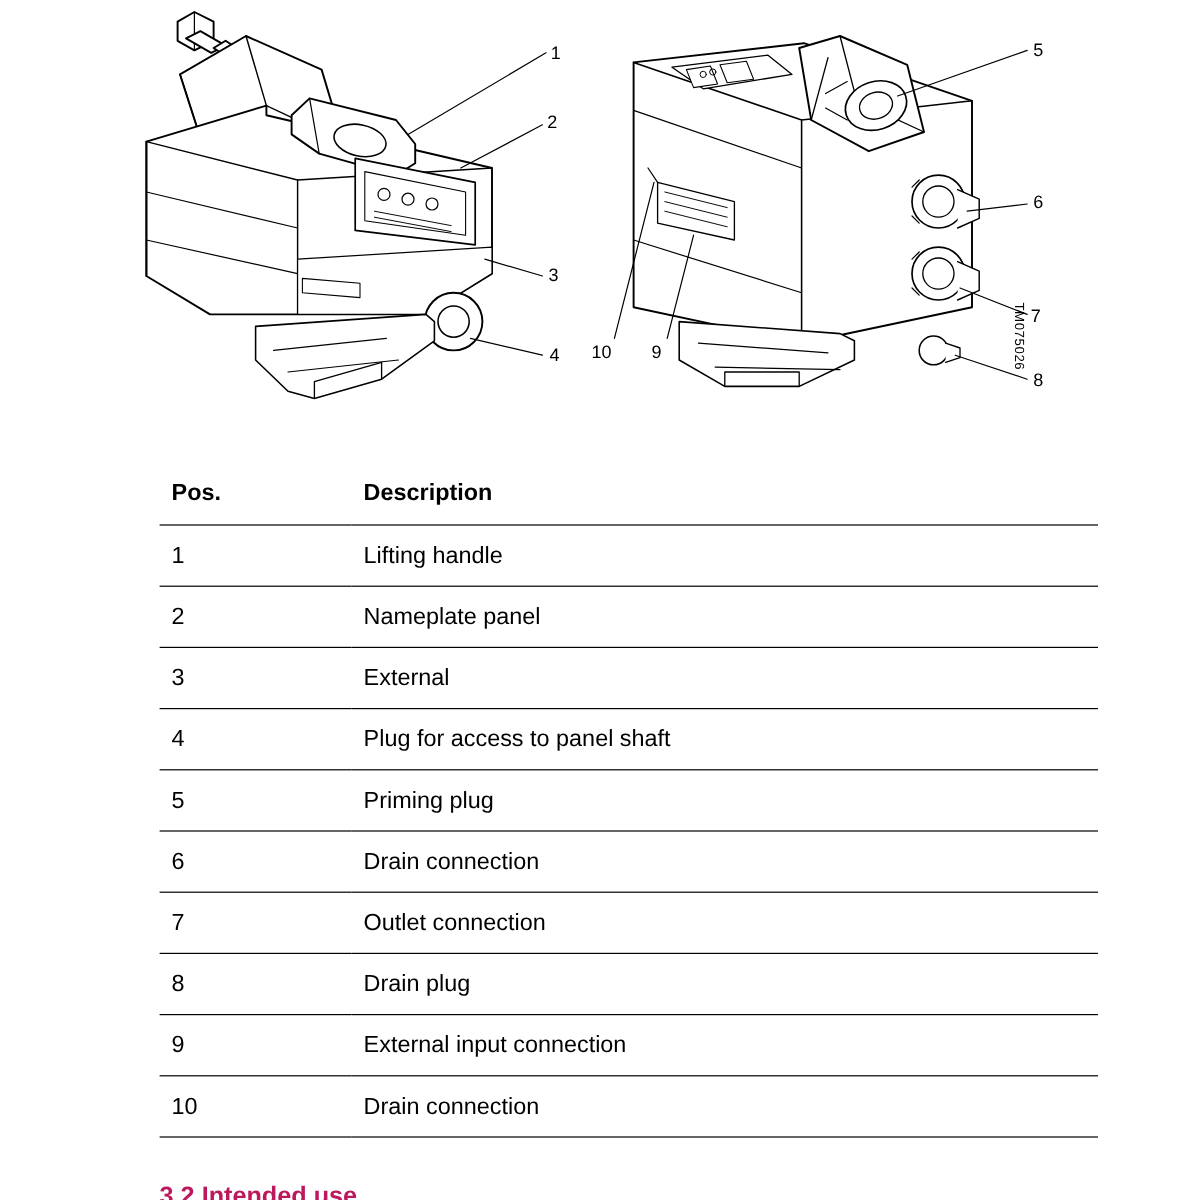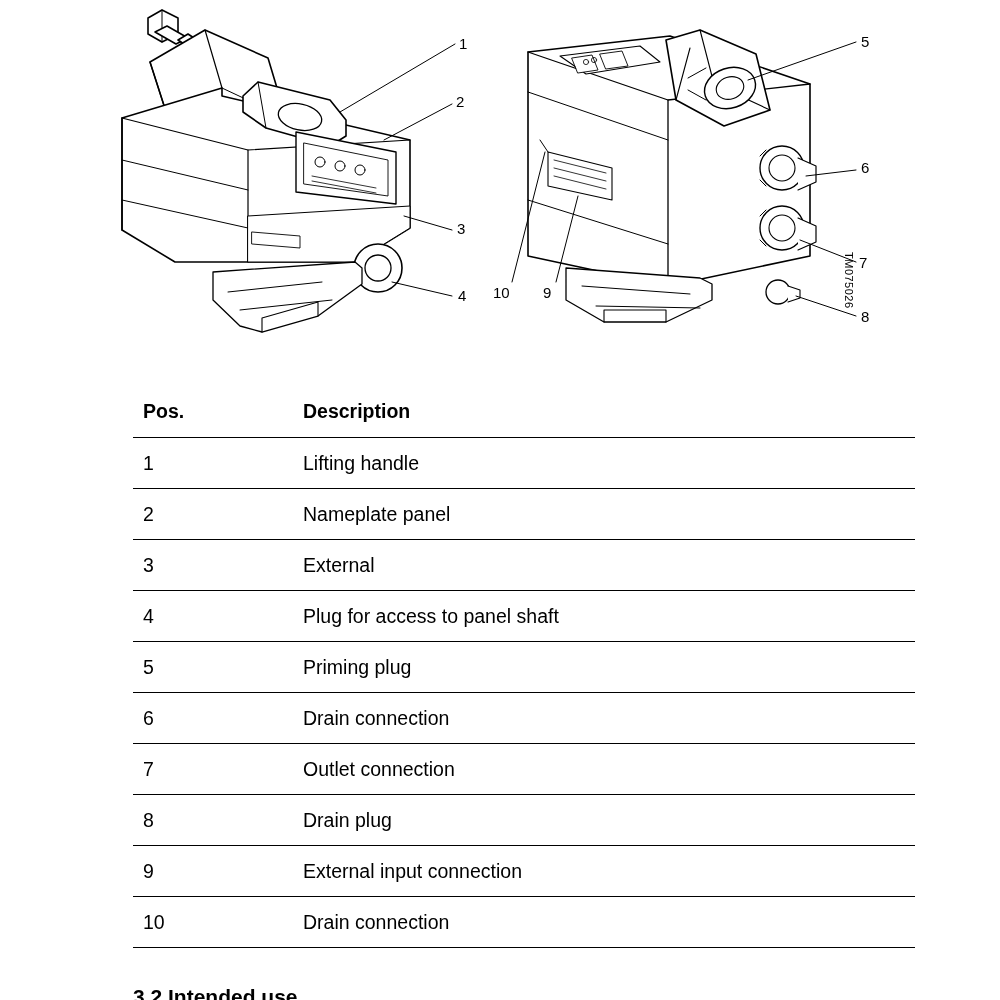--- a/index.html
+++ b/index.html
@@ -74,21 +74,21 @@
     font-weight: normal;
   }
 
   
   .section-heading {
     position: absolute;
     left: 133px;
     top: 985px;
     font-size: 21px;
     font-weight: bold;
-    color: #000000;
+    color: #be185d;
     white-space: nowrap;
     overflow: hidden;
     height: 15px;
   }
 </style>
 </head>
 <body>
 
 <div class="page">
 

